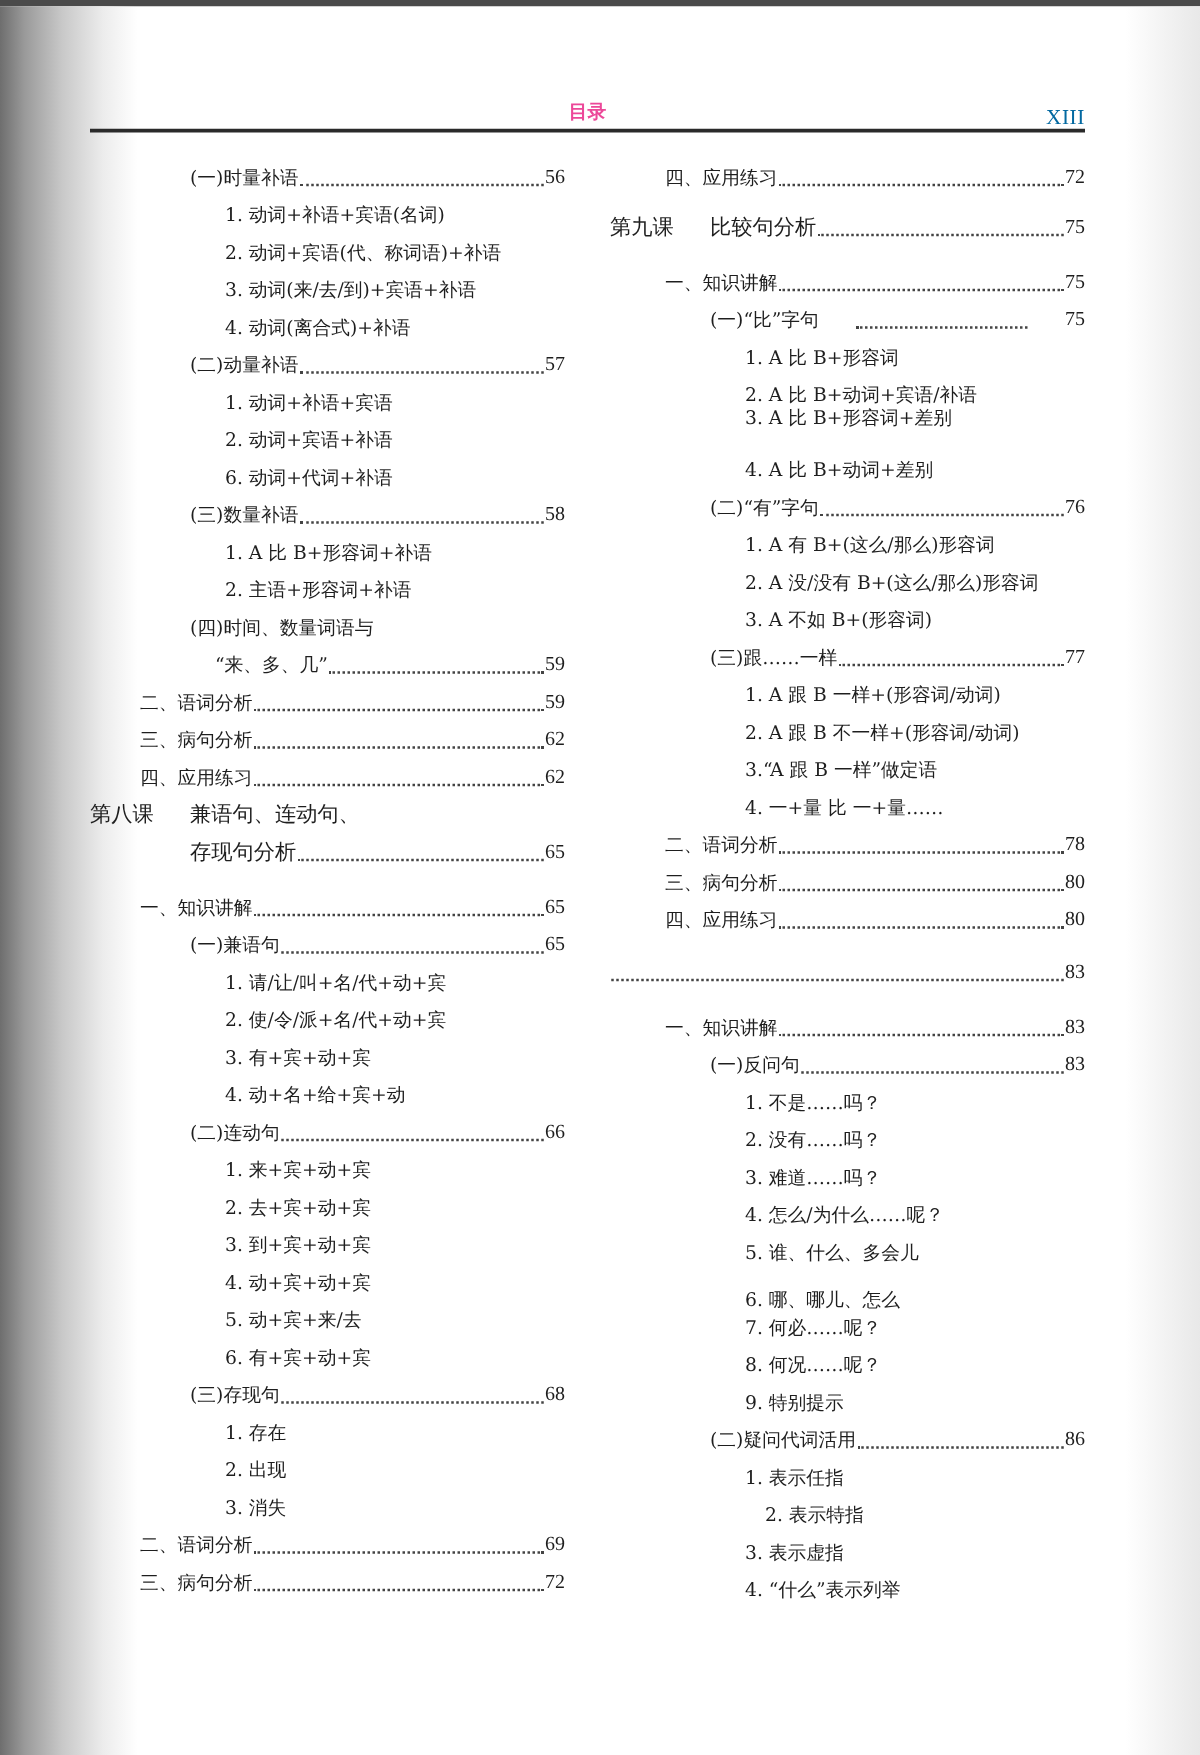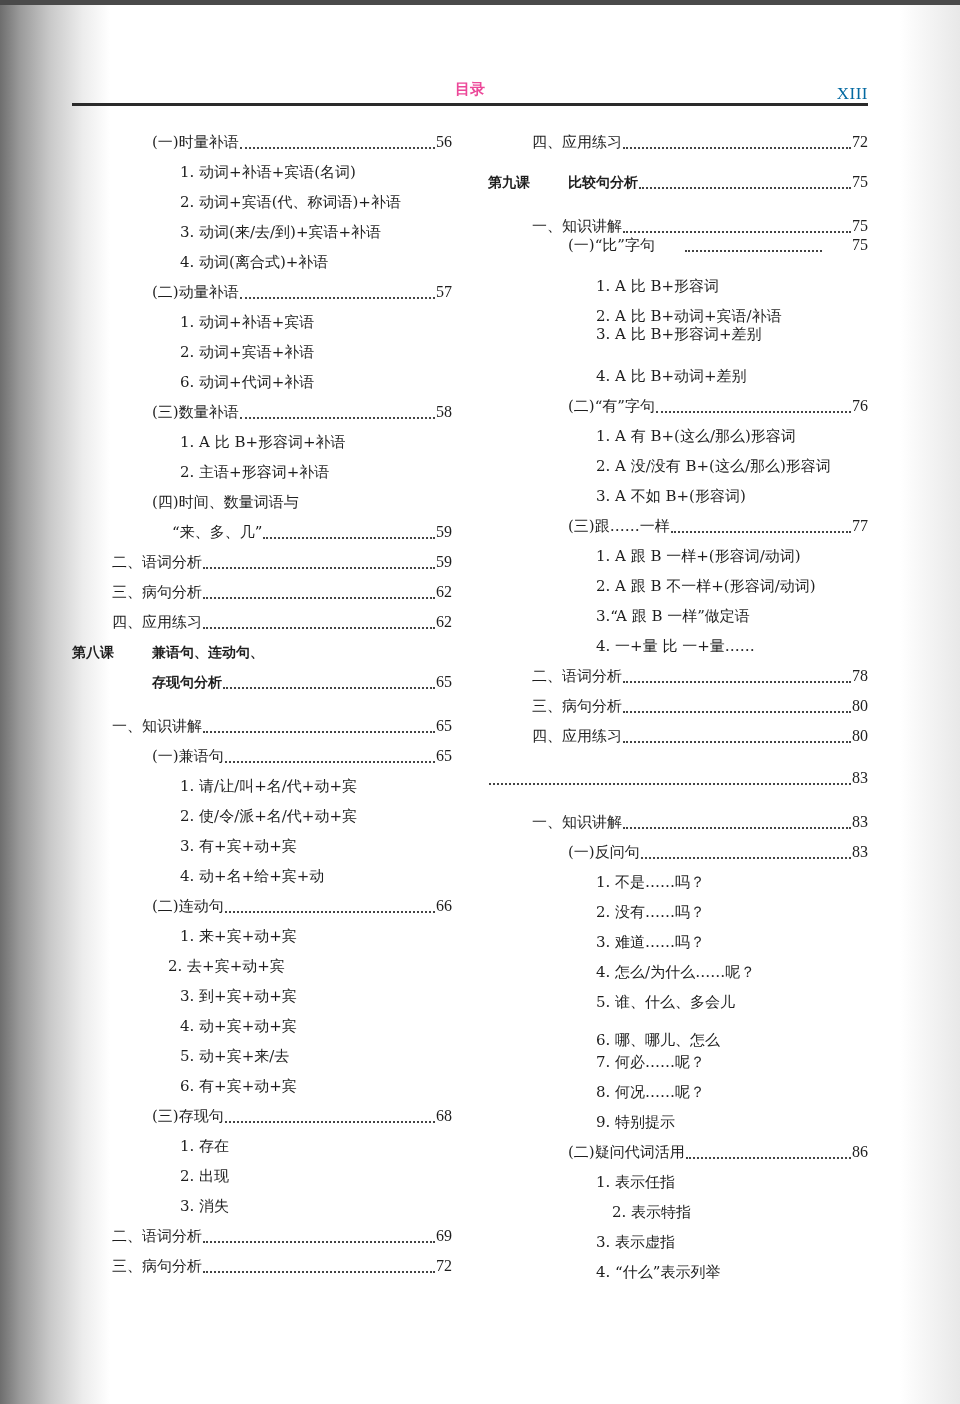--- a/index.html
+++ b/index.html
@@ -33,21 +33,21 @@
   .col-left { left: 72px; width: 380px; }
   .col-right { left: 488px; width: 380px; }
 
   .row { position: absolute; display: flex; align-items: flex-end; font-size: 15px; line-height: 20px; white-space: nowrap; }
   .row .label { flex: 0 0 auto; }
   .row .dots {
     flex: 1 1 auto; overflow: hidden; margin: 0 1px 3px 1px;
     border-bottom: 2px dotted #444; height: 1px; min-width: 10px;
   }
   .row .page { flex: 0 0 auto; font-family: "Liberation Serif", serif; font-size: 16px; }
-  .lesson .label { font-family: "DejaVu Sans", sans-serif; font-weight: bold; font-size: 14px; }
+  .lesson .label { font-family: "DejaVu Sans", sans-serif; font-weight: normal; font-size: 17px; }
   .lesson .num { display: inline-block; width: 80px; }
   .lesson .page { font-size: 16px; }
 </style>
 </head>
 <body>
 
 <div class="top-band"></div>
 <div class="left-shade"></div>
 <div class="right-shade"></div>
 
@@ -154,21 +154,21 @@
       <span class="label"><span>4. 动+名+给+宾+动</span></span>
     </div>
     <div class="row" style="top: 770px; left: 80px; width: 300px;">
       <span class="label"><span>(二)连动句</span></span>
       <span class="dots"></span>
       <span class="page">66</span>
     </div>
     <div class="row" style="top: 800px; left: 108px;">
       <span class="label"><span>1. 来+宾+动+宾</span></span>
     </div>
-    <div class="row" style="top: 830px; left: 96px;">
+    <div class="row" style="top: 830px; left: 108px;">
       <span class="label"><span>2. 去+宾+动+宾</span></span>
     </div>
     <div class="row" style="top: 860px; left: 108px;">
       <span class="label"><span>3. 到+宾+动+宾</span></span>
     </div>
     <div class="row" style="top: 890px; left: 108px;">
       <span class="label"><span>4. 动+宾+动+宾</span></span>
     </div>
     <div class="row" style="top: 920px; left: 108px;">
       <span class="label"><span>5. 动+宾+来/去</span></span>
@@ -210,21 +210,21 @@
     <div class="row lesson" style="top: 46px; left: 0px; width: 380px;">
       <span class="label"><span class="num">第九课</span><span>比较句分析</span></span>
       <span class="dots"></span>
       <span class="page">75</span>
     </div>
     <div class="row" style="top: 90px; left: 44px; width: 336px;">
       <span class="label"><span>一、知识讲解</span></span>
       <span class="dots"></span>
       <span class="page">75</span>
     </div>
-    <div class="row" style="top: 109px; left: 80px; width: 300px; gap: 29px;">
+    <div class="row" style="top: 120px; left: 80px; width: 300px; gap: 29px;">
       <span class="label"><span>(一)“比”字句</span></span>
       <span class="dots"></span>
       <span class="page">75</span>
     </div>
     <div class="row" style="top: 150px; left: 108px; align-items: flex-end;">
       <span class="label"><span>1. A 比 B+形容词</span></span>
     </div>
     <div class="row" style="top: 180px; left: 108px;">
       <span class="label"><span>2. A 比 B+动词+宾语/补语</span></span>
     </div>

